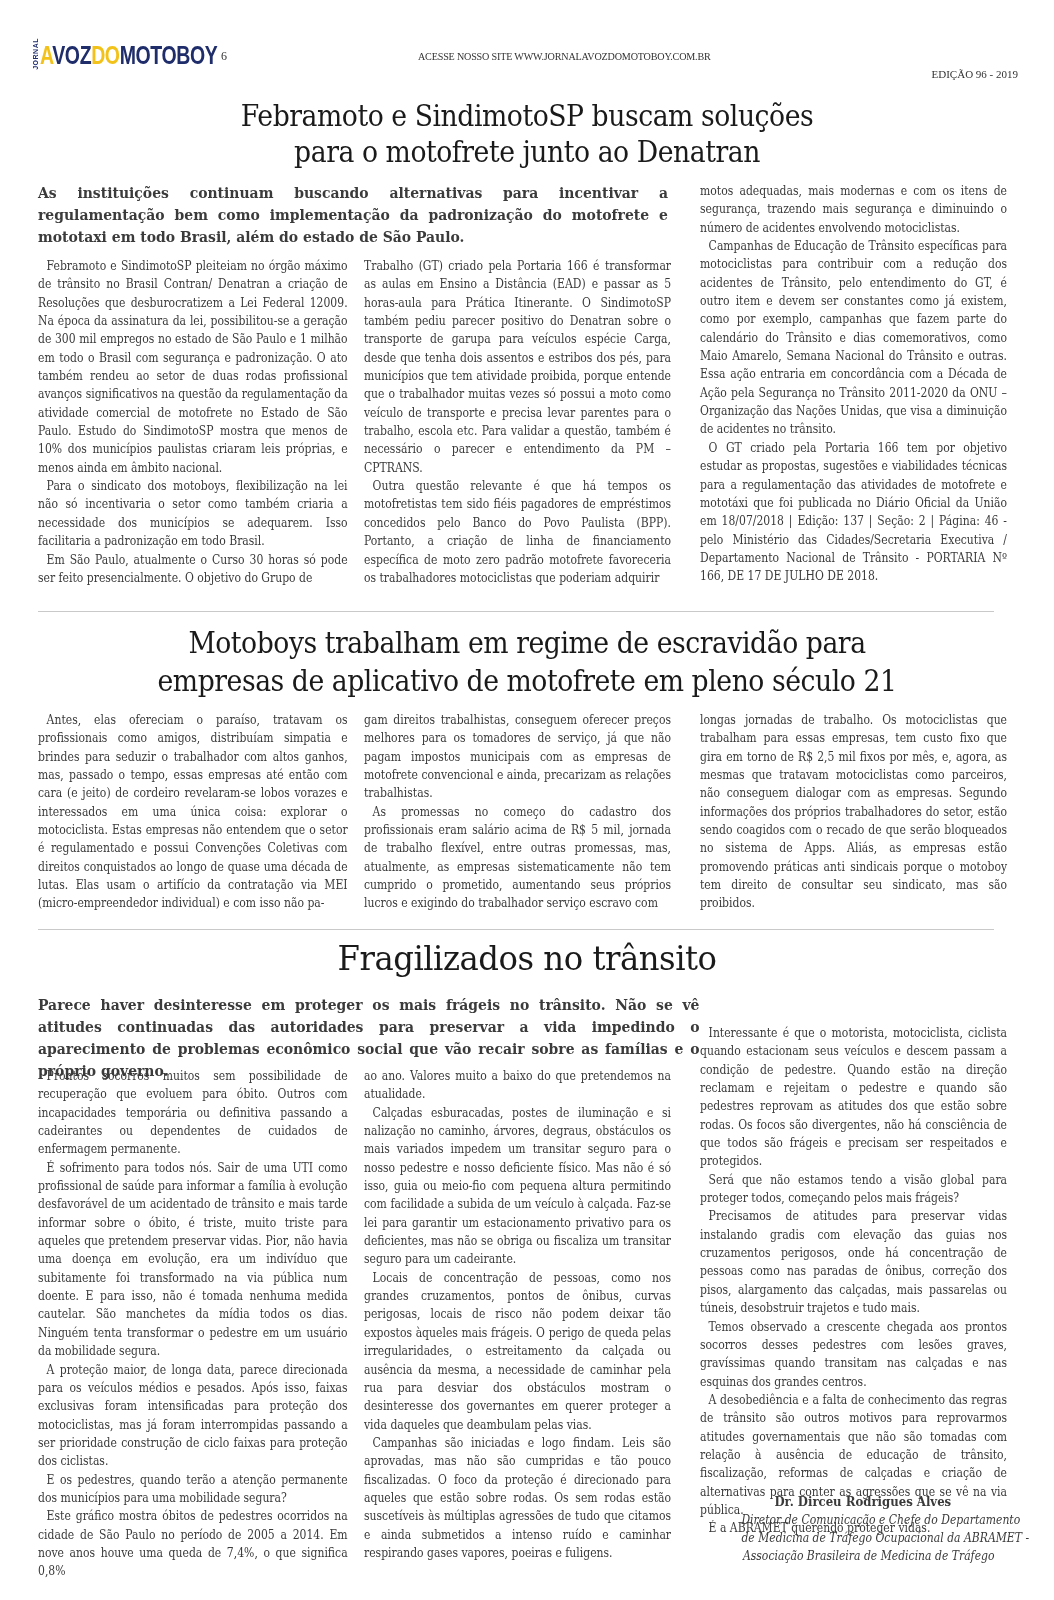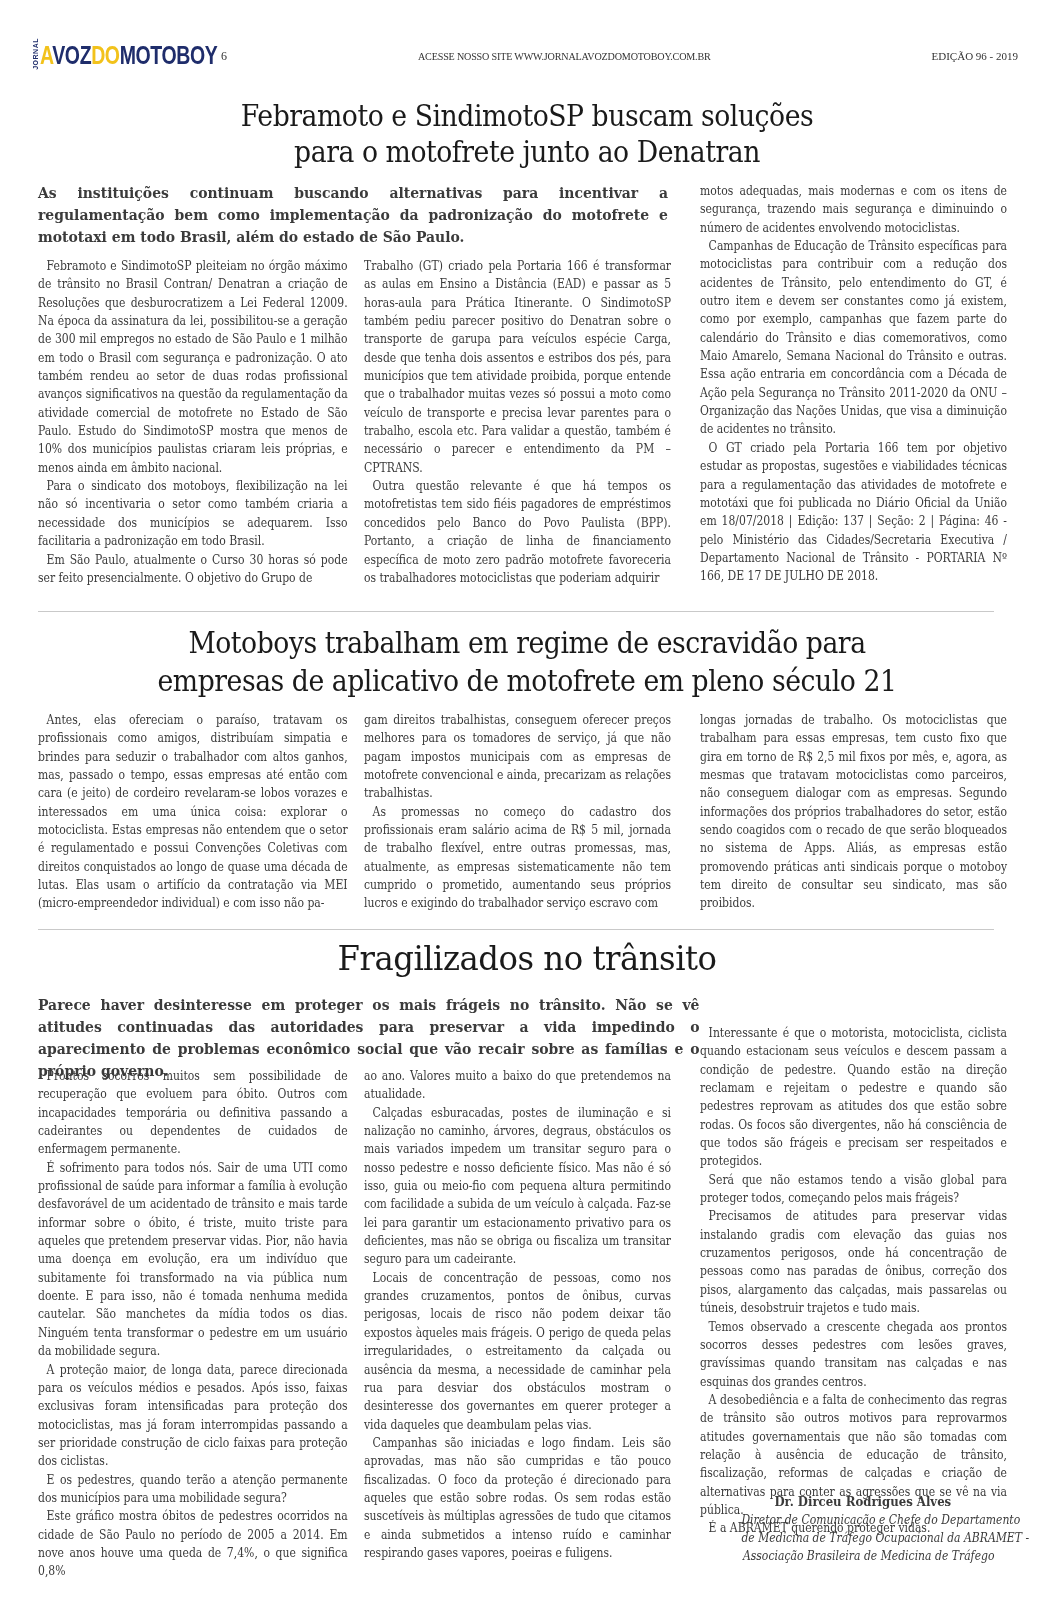--- a/index.html
+++ b/index.html
@@ -24,21 +24,21 @@
     .page-num {
       position: absolute; left: 189px; top: 5px; font-size: 12px; color: #333;
       font-family: "Liberation Serif", serif;
     }
     .site {
       position: absolute; left: 386px; top: 6px; font-size: 11px; color: #333;
       font-family: "Liberation Serif", serif; letter-spacing: -0.2px;
       transform: scaleX(0.92); transform-origin: left;
     }
     .edition {
-      position: absolute; right: 4px; top: 6px; font-size: 11px; color: #333;
+      position: absolute; right: 4px; top: 24px; font-size: 11px; color: #333;
       font-family: "Liberation Serif", serif;
     }
     .headline {
       position: absolute; left: 30px; width: 994px; text-align: center;
       font-family: "DejaVu Serif", serif; font-weight: normal; color: #1a1a1a;
       letter-spacing: -0.5px; margin: 0;
     }
     .h1 { top: 98px; font-size: 29px; line-height: 36px; transform: scaleX(0.92); transform-origin: center; }
     .h2 { top: 624px; font-size: 29px; line-height: 38px; transform: scaleX(0.92); transform-origin: center; }
     .h3 { top: 936px; font-size: 34px; line-height: 44px; transform: scaleX(0.95); transform-origin: center; }

